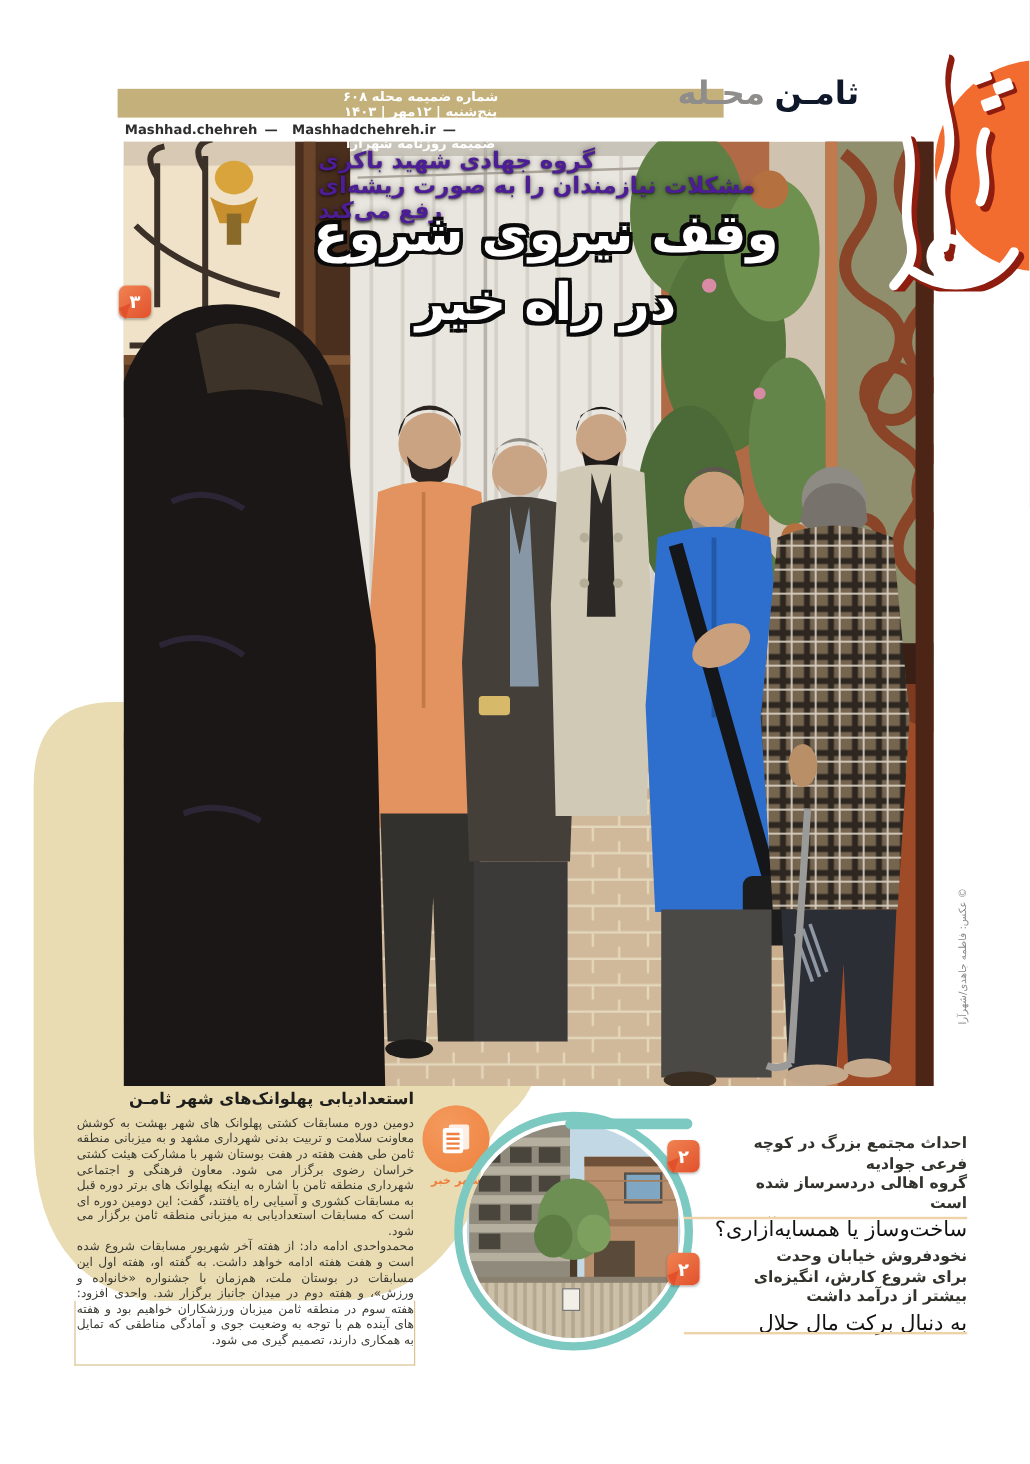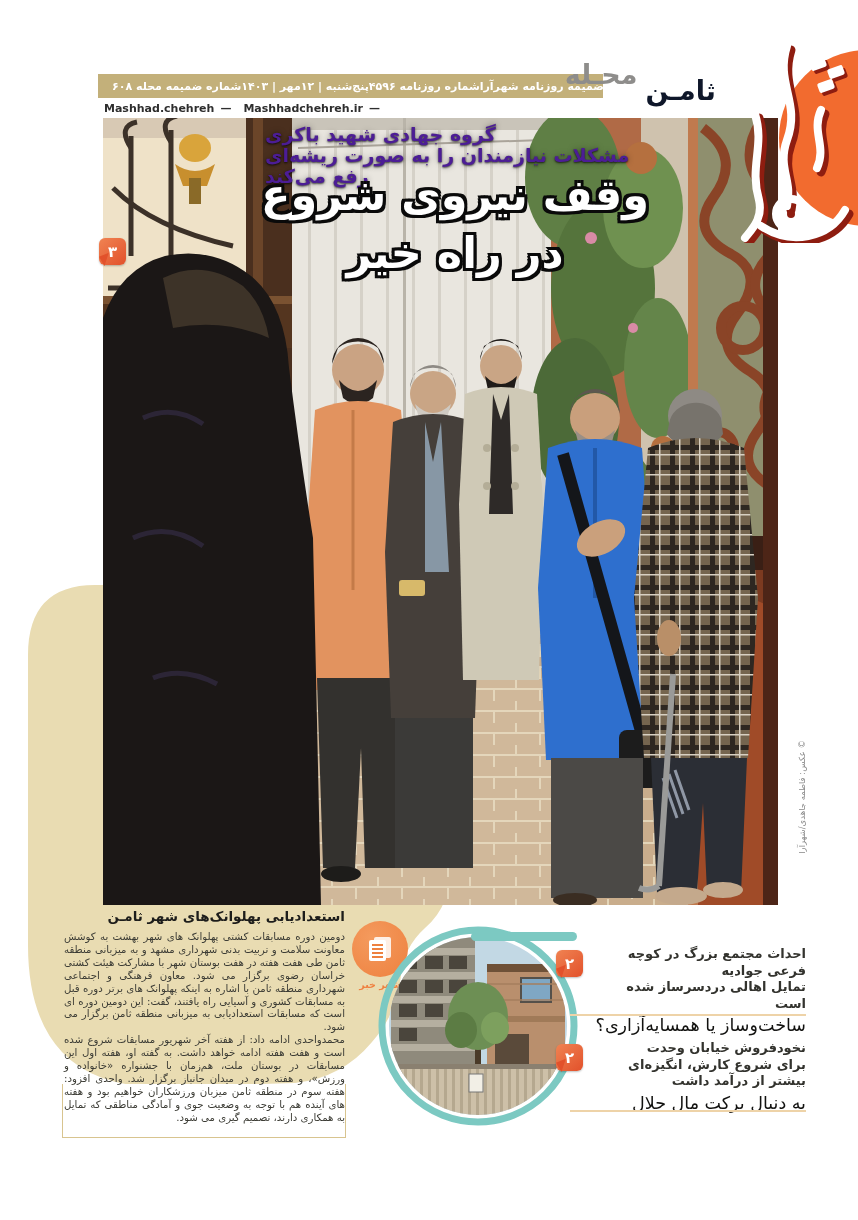--- a/index.html
+++ b/index.html
@@ -2,28 +2,28 @@
 <html lang="fa"><head>
 <meta charset="utf-8">
 <style>
   html,body{margin:0;padding:0;background:#ffffff;}
   *{box-sizing:border-box;font-family:"DejaVu Sans",sans-serif;}
   .page{position:relative;width:858px;height:1220px;background:#fff;overflow:hidden;}
   .abs{position:absolute;}
 
   
   .goldbar{left:98px;top:74px;width:505px;height:24px;background:#c3b07a;
-           display:flex;flex-direction:row;align-items:center;justify-content:space-between;
+           display:flex;flex-direction:column;align-items:center;justify-content:space-between;
            padding:0 14px;}
   .goldbar span{color:#fff;font-size:11px;font-weight:bold;direction:rtl;unicode-bidi:isolate;white-space:nowrap;}
   .social{left:98px;top:100px;width:260px;height:16px;display:flex;align-items:center;gap:6px;
           color:#2e2e2e;font-size:11px;font-weight:bold;}
   .social .dash{color:#2e2e2e;font-weight:bold;}
   .masthead-label{left:556px;top:54px;width:160px;height:40px;display:flex;direction:ltr;
-                  align-items:center;justify-content:flex-end;gap:8px;font-weight:bold;font-size:27px;}
+                  align-items:flex-end;justify-content:flex-end;gap:8px;font-weight:bold;font-size:27px;}
   .word-mahalleh{color:#8e8d8b;}
   .word-samen{color:#0f172a;margin-top:33px;}
 
   
   .photo{left:103px;top:118px;width:675px;height:787px;}
   .kicker{left:265px;top:124px;width:380px;text-align:left;color:#4c1d95;font-weight:bold;
           font-size:19px;line-height:21px;direction:rtl;
           text-shadow:0 1px 2px rgba(0,0,0,.65),0 0 6px rgba(0,0,0,.4);}
   .headline{left:240px;top:166px;width:430px;text-align:center;color:#fff;font-weight:bold;
             font-size:43px;line-height:58px;direction:rtl;
@@ -374,21 +374,21 @@
       <rect x="8" y="140" width="190" height="5" fill="#8a8070"></rect>
       <rect x="94" y="150" width="14" height="18" fill="#f2efe6" stroke="#777" stroke-width="1"></rect>
     </g>
     <circle cx="103" cy="102" r="96" fill="none" stroke="#7cc9c2" stroke-width="7"></circle>
     <rect x="96" y="8" width="106" height="9" rx="4.5" fill="#7cc9c2"></rect>
   </svg>
 
   <div class="teaser" style="top:946px">
     <div class="badge t-badge">۲</div>
     <div class="kick">احداث مجتمع بزرگ در کوچه فرعی جوادیه</div>
-    <div class="kick">تمایل اهالی دردسرساز شده است</div>
+    <div class="kick">گروه اهالی دردسرساز شده است</div>
     <div class="title">ساخت‌وساز یا همسایه‌آزاری؟</div>
   </div>
   <div class="abs t-rule" style="top:1014px"></div>
 
   <div class="teaser" style="top:1040px">
     <div class="badge t-badge">۲</div>
     <div class="kick">نخودفروش خیابان وحدت</div>
     <div class="kick">برای شروع کارش، انگیزه‌ای بیشتر از درآمد داشت</div>
     <div class="title">به دنبال برکت مال حلال</div>
   </div>

